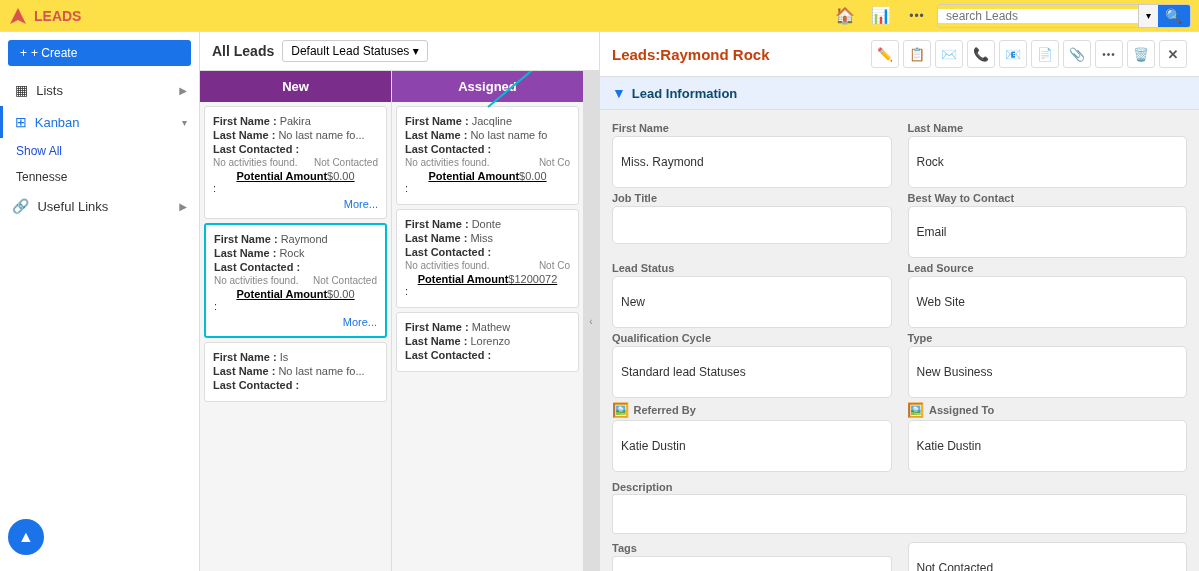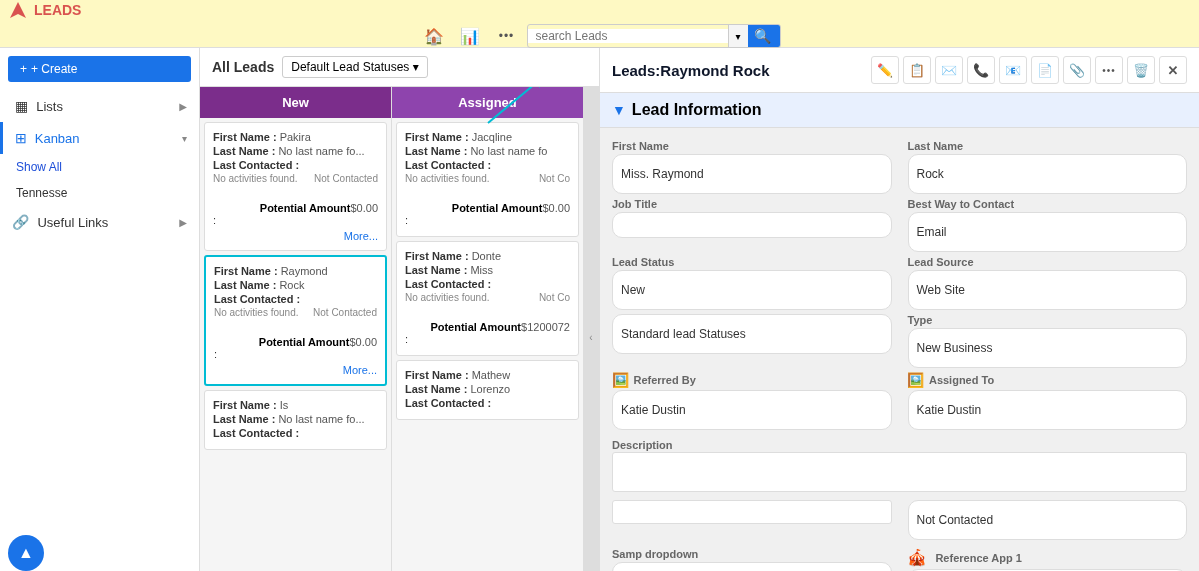--- a/index.html
+++ b/index.html
@@ -2,25 +2,24 @@
 <html><head>
   <meta charset="utf-8">
   <style>
     * { box-sizing: border-box; margin: 0; padding: 0; }
     body { font-family: Arial, sans-serif; font-size: 12px; background: #f0f0f0; overflow: hidden; }
 
     
     .top-nav {
       display: flex;
       align-items: center;
-      background: #fef9c3;
+      background: #fde047;
       border-bottom: 1px solid #ddd;
-      height: 48px;
+      height: 32px;
       padding: 0 8px;
-      flex-direction: column;
     }
     .nav-logo {
       display: flex;
       align-items: center;
       font-weight: bold;
       color: #d9534f;
       font-size: 14px;
       margin-right: auto;
     }
     .nav-logo-icon {
@@ -256,22 +255,23 @@
       color: #1a73e8;
       cursor: pointer;
       text-decoration: none;
       display: block;
       text-align: right;
       margin-top: 4px;
       font-size: 11px;
     }
     .kanban-card-amount {
       display: flex;
-      justify-content: flex-end;
-      margin-top: 18px;
+      justify-content: center;
+      margin-top: 2px;
+      text-decoration: underline;
     }
     .kanban-col-divider {
       width: 1px;
       background: #ddd;
     }
     .collapse-handle {
       width: 16px;
       background: #ddd;
       display: flex;
       align-items: center;
@@ -292,21 +292,21 @@
     .detail-header {
       display: flex;
       align-items: center;
       background: #fff;
       border-bottom: 1px solid #ddd;
       padding: 8px 12px;
     }
     .detail-title {
       font-size: 15px;
       font-weight: bold;
-      color: #0f172a;
+      color: #c2410c;
       flex: 1;
     }
     .detail-actions {
       display: flex;
       align-items: center;
       gap: 4px;
     }
     .detail-action-btn {
       width: 28px;
       height: 28px;
@@ -323,23 +323,23 @@
     .detail-section-header {
       display: flex;
       align-items: center;
       padding: 8px 12px;
       background: #e8f0fe;
       border-bottom: 1px solid #ddd;
       gap: 6px;
       cursor: pointer;
     }
     .detail-section-title {
-      font-size: 16px;
+      font-size: 13px;
       font-weight: bold;
-      color: #000000;
+      color: #0c4a6e;
     }
     .detail-fields {
       padding: 12px;
       background: #f0f0f0;
     }
     .detail-fields-grid {
       display: grid;
       grid-template-columns: 1fr 1fr;
       gap: 4px 16px;
     }
@@ -349,22 +349,22 @@
       gap: 2px;
     }
     .detail-field-label {
       font-size: 11px;
       color: #666;
       font-weight: bold;
     }
     .detail-field-value {
       background: #fff;
       border: 1px solid #ddd;
-      border-radius: 10px;
-      padding: 12px 8px;
+      border-radius: 5px;
+      padding: 18px 8px;
       font-size: 12px;
       color: #333;
       min-height: 24px;
     }
     .detail-field-value.empty {
       color: #ccc;
     }
     .referred-row {
       display: flex;
       align-items: center;
@@ -680,20 +680,21 @@
           <span class="detail-field-label">Lead Status</span>
           <div class="detail-field-value">New</div>
         </div>
 
         <div class="detail-field-group">
           <span class="detail-field-label">Lead Source</span>
           <div class="detail-field-value">Web Site</div>
         </div>
 
         <div class="detail-field-group">
+          <span class="detail-field-label">Qualification Cycle</span>
           <div class="detail-field-value">Standard lead Statuses</div>
         </div>
 
         <div class="detail-field-group">
           <span class="detail-field-label">Type</span>
           <div class="detail-field-value">New Business</div>
         </div>
 
         <div class="detail-field-group">
           <div class="referred-row">
@@ -712,20 +713,21 @@
         </div>
       </div>
 
       <div style="margin-top:8px;">
         <span class="detail-field-label">Description</span>
         <div class="description-field"></div>
       </div>
 
       <div class="detail-fields-grid" style="margin-top:8px;">
         <div class="detail-field-group">
+          <span class="detail-field-label">Tags</span>
           <div class="tags-field"></div>
         </div>
         <div class="detail-field-group">
           <div class="detail-field-value">Not Contacted</div>
         </div>
       </div>
 
       <div class="detail-fields-grid" style="margin-top:8px;">
         <div class="detail-field-group">
           <span class="detail-field-label">Samp dropdown</span>

